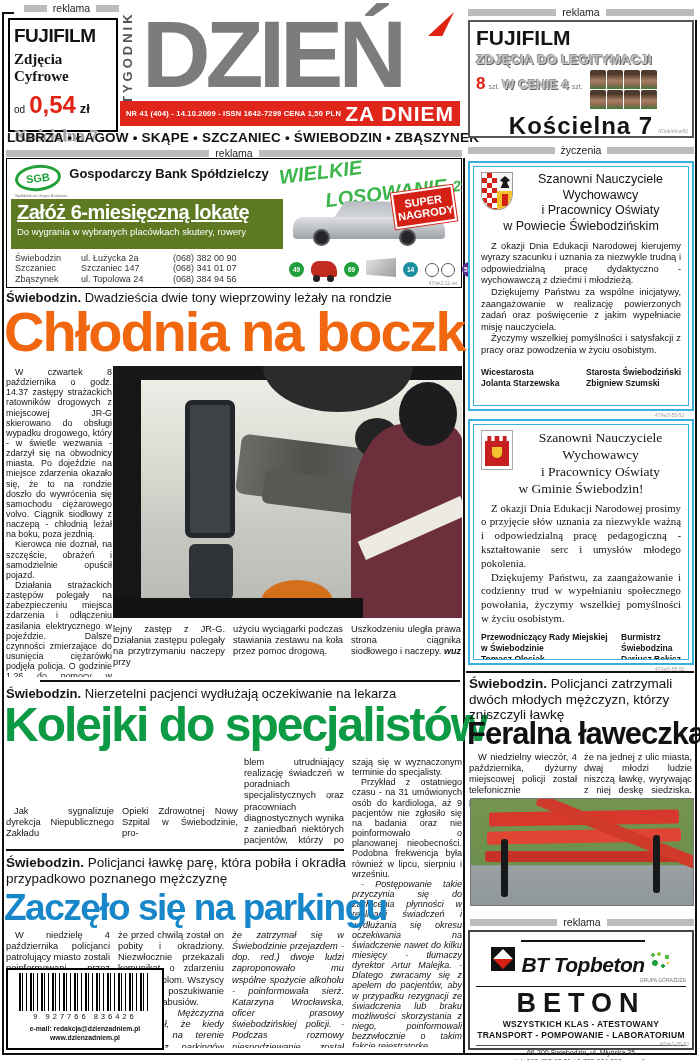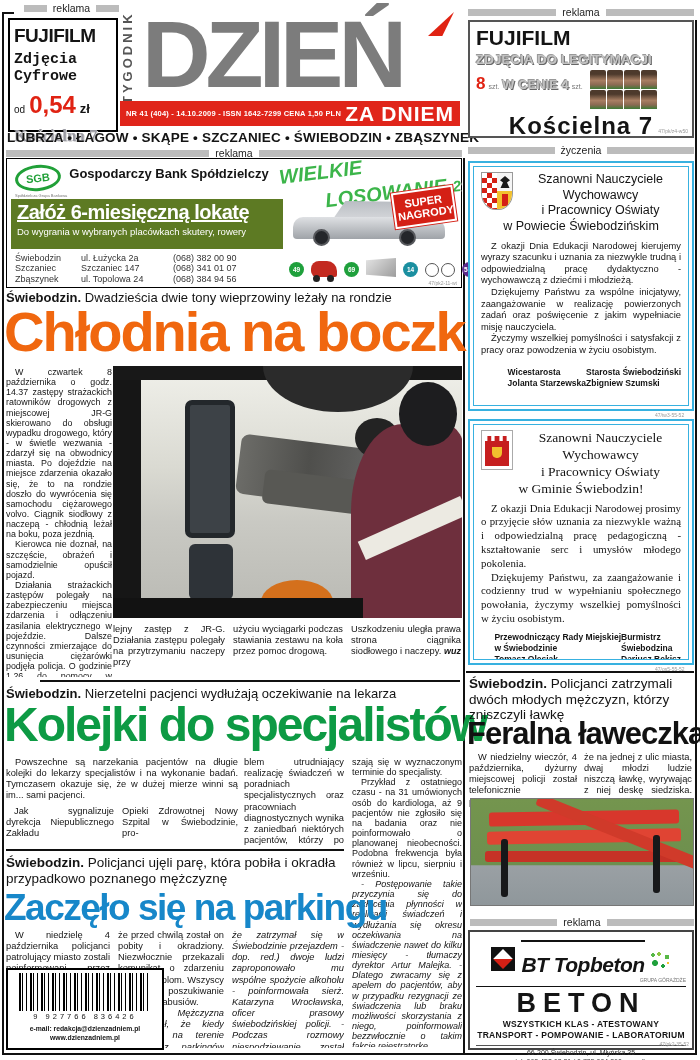--- a/index.html
+++ b/index.html
@@ -13,21 +13,21 @@
 .bt p{text-indent:9px;margin:0}
 .bt .noind{text-indent:0}
 .it{font-style:italic}
 .kick{font-size:13px;line-height:1.15}
 .kick b{font-weight:bold}
 .hl{font-weight:bold;line-height:1;white-space:nowrap}
 .sig{font-weight:bold;font-style:italic;font-size:9px}
 
 .adbox{position:absolute;background:#fff;border:2px solid #000}
 .fujl-brand{font-size:19px;font-weight:bold;letter-spacing:-.5px}
-.fujl-line{font-family:Liberation Mono, monospace;font-weight:bold;font-size:15px;margin-top:4px}
+.fujl-line{font-family:Liberation Serif, serif;font-weight:bold;font-size:15px;margin-top:4px}
 .fujl-price{display:flex;align-items:baseline;gap:4px;margin-top:6px}
 .fujl-od{font-size:10px}
 .fujl-val{font-size:24px;font-weight:bold;color:#e02313}
 .fujl-zl{font-size:13px;font-weight:bold}
 .fujl-addr{font-family:"Liberation Serif",serif;font-weight:bold;font-size:17px;color:#9a9aa2;margin-top:7px;text-shadow:1px 1px 0 #d8d8d8}
 .tygodnik{position:absolute;writing-mode:vertical-rl;transform:rotate(180deg);font-weight:bold;font-size:13px;color:#555;letter-spacing:3px}
 .dzien{position:absolute;font-size:95px;font-weight:bold;color:#7c7c7c;letter-spacing:-5px;line-height:.85}
 .redtri{position:absolute;width:26px;height:24px;background:#e02313;clip-path:polygon(100% 0,0 100%,55% 100%)}
 .redbar{position:absolute;background:#e0251a;color:#fff;display:flex;align-items:center;justify-content:space-between;padding:0 6px}
 .issue{font-size:7.5px;font-weight:bold;letter-spacing:.2px}
@@ -71,21 +71,21 @@
 .photo1{position:absolute;overflow:hidden;background:linear-gradient(180deg,#f0f0ea 0%,#daDAD2 40%,#c9c9c3 62%,#b9b9b3 100%)}
 .p1part{position:absolute}
 .photo2{position:absolute;overflow:hidden;background:linear-gradient(180deg,#74954e 0%,#6d8f4e 62%,#9aa0a4 63%,#8f979b 100%);border:1px solid #777}
 .benchbar{position:absolute;border-radius:3px}
 
 .wbox{position:absolute;left:468px;width:226px;border:2px solid #38b1e0;background:#fff;padding:3px;overflow:hidden}
 .wboxi{border:1px solid #38b1e0;padding:5px 7px;height:100%;overflow:hidden}
 .wtitle{text-align:center;font-size:12.5px;line-height:1.25}
 .wbody{margin-top:6px;font-size:9.3px;line-height:1.25;text-align:justify}
 .wbody p{text-indent:10px}
-.wsigs{display:flex;justify-content:flex-end;margin-top:10px;font-size:8.5px;font-weight:bold;line-height:1.3;white-space:pre-line}
+.wsigs{display:flex;justify-content:space-between;margin-top:10px;font-size:8.5px;font-weight:bold;line-height:1.3;white-space:pre-line}
 .serif{font-family:"Liberation Serif",serif}
 .serif .wtitle{font-size:13.5px}
 .serif .wbody{font-size:10.8px;line-height:1.28}
 .crest1{position:relative;width:32px;height:38px;float:left;margin:0 7px 2px 0;border:1px solid #999;border-radius:0 0 45% 45%;overflow:hidden;background:#fff}
 .c1a{position:absolute;left:0;top:0;width:50%;height:100%;background:repeating-conic-gradient(#d42015 0 25%,#fff 0 50%);background-size:10px 10px}
 .c1b{position:absolute;right:0;top:0;width:50%;height:50%;background:#f5f5f5}
 .c1b::after{content:"";position:absolute;left:3px;top:3px;width:10px;height:12px;background:#1a1a1a;clip-path:polygon(50% 0,100% 35%,70% 55%,95% 100%,5% 100%,30% 55%,0 35%)}
 .c1c{position:absolute;right:0;bottom:0;width:50%;height:50%;background:#f2c12e}
 .c1c::after{content:"";position:absolute;left:5px;top:3px;width:6px;height:12px;background:#d42015}
 .crest2{position:relative;width:32px;height:40px;float:left;margin:0 7px 2px 0;border:1px solid #aaa;background:#fff}
@@ -281,23 +281,20 @@
   </div>
 
   <div class="line" style="left:40px;top:680px;width:420px;height:2px"></div>
 
   <div class="abs hl" style="left:4px;top:701px;font-size:48px;letter-spacing:-2px;color:#0d9a44">Kolejki do specjalistów</div>
   <div class="abs kick" style="left:6px;top:687px;width:455px">
     <b>Świebodzin.</b>
     <span>Nierzetelni pacjenci wydłużają oczekiwanie na lekarza</span>
   </div>
 
-  <div class="abs bt" style="left:6px;top:757px;width:232px">
-    <p>Powszechne są narzekania pacjentów na długie kolejki do lekarzy specjalistów i na wykonanie badań. Tymczasem okazuje się, że w dużej mierze winni są im... sami pacjenci.</p>
-  </div>
   <div class="abs bt" style="left:6px;top:806px;width:108px">
     <p class="noind" style="text-indent:8px">Jak sygnalizuje dyrekcja Niepublicznego Zakładu</p>
   </div>
   <div class="abs bt" style="left:122px;top:806px;width:116px">
     <p class="noind">Opieki Zdrowotnej Nowy Szpital w Świebodzinie, pro-</p>
   </div>
   <div class="abs bt" style="left:244px;top:757px;width:100px;height:88px">
     <p class="noind">blem utrudniający realizację świadczeń w poradniach specjalistycznych oraz pracowniach diagnostycznych wynika z zaniedbań niektórych pacjentów, którzy po zarejestrowaniu nie zgła-</p>
   </div>
 
@@ -305,21 +302,21 @@
     <p class="noind">szają się w wyznaczonym terminie do specjalisty.</p>
     <p>Przykład z ostatniego czasu - na 31 umówionych osób do kardiologa, aż 9 pacjentów nie zgłosiło się na badania oraz nie poinformowało o planowanej nieobecności. Podobna frekwencja była również w lipcu, sierpniu i wrześniu.</p>
     <p class="it">- Postępowanie takie przyczynia się do zakłócenia płynności w realizacji świadczeń i wydłużania się okresu oczekiwania na świadczenie nawet do kilku miesięcy - tłumaczy dyrektor Artur Malejka. - Dlatego zwracamy się z apelem do pacjentów, aby w przypadku rezygnacji ze świadczenia lub braku możliwości skorzystania z niego, poinformowali bezzwłocznie o takim fakcie rejestratorkę.</p>
 
   </div>
 
   <div class="line" style="left:6px;top:849px;width:338px;height:2px"></div>
 
   <div class="abs kick" style="left:6px;top:855px;width:340px;font-size:13.5px">
     <b>Świebodzin.</b>
-    <span>Policjanci ujęli parę, która pobiła i okradła przypadkowo poznanego mężczyznę</span>
+    <span>Policjanci ławkę parę, która pobiła i okradła przypadkowo poznanego mężczyznę</span>
   </div>
   <div class="abs hl" style="left:4px;top:889px;font-size:37px;letter-spacing:-1.5px;color:#1787c9">Zaczęło się na parkingu</div>
 
   <div class="abs bt" style="left:6px;top:930px;width:104px">
     <p>W niedzielę 4 października policjanci patrolujący miasto zostali poinformowani przez pewnego mężczyznę,</p>
   </div>
   <div class="abs bt" style="left:118px;top:930px;width:106px;height:118px">
     <p class="noind">że przed chwilą został on pobity i okradziony. Niezwłocznie przekazali komunikat o zdarzeniu innym patrolom. Wszyscy rozpoczęli poszukiwanie zbiegłych rabusiów.</p>
     <p class="it">- Mężczyzna opowiedział, że kiedy przebywał na terenie jednego z parkingów (dodajmy,</p>
   </div>

